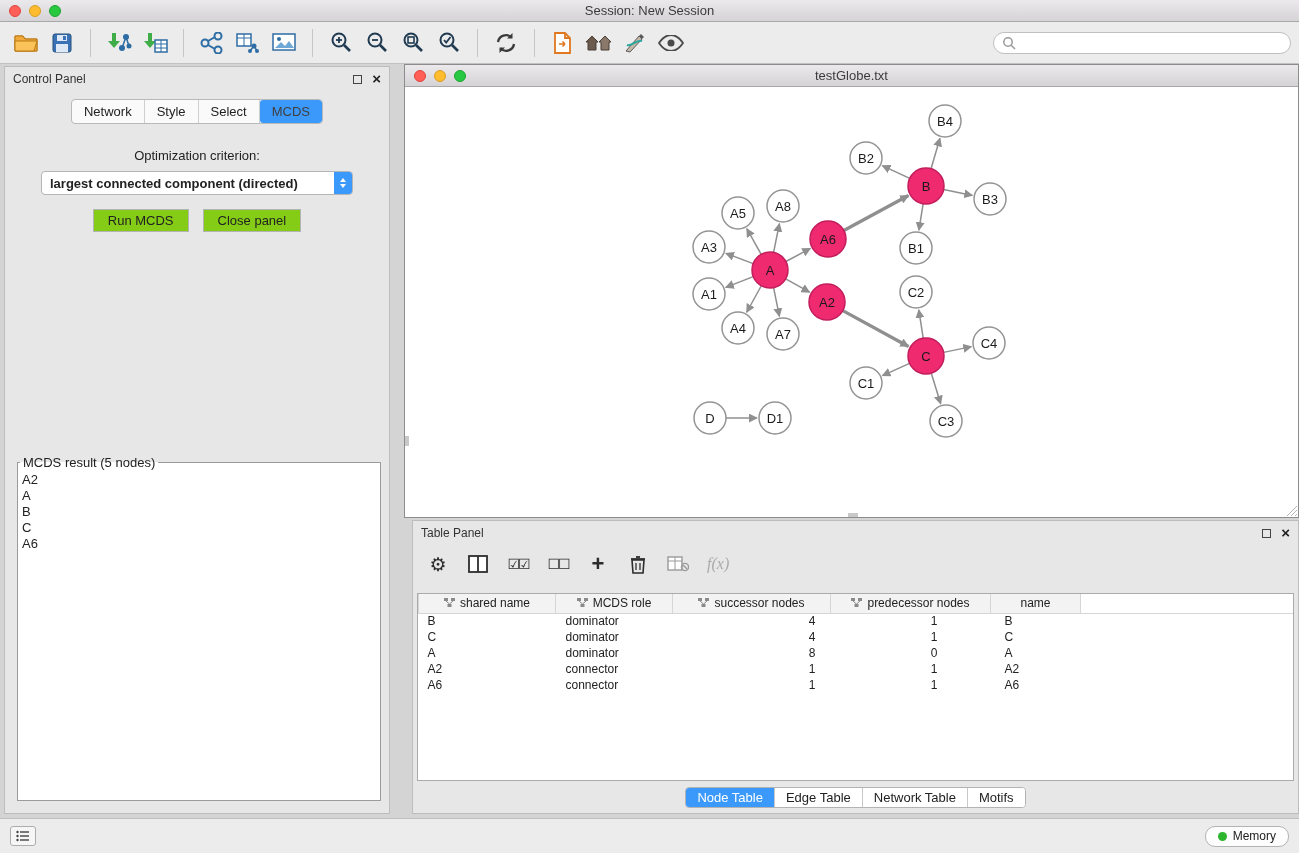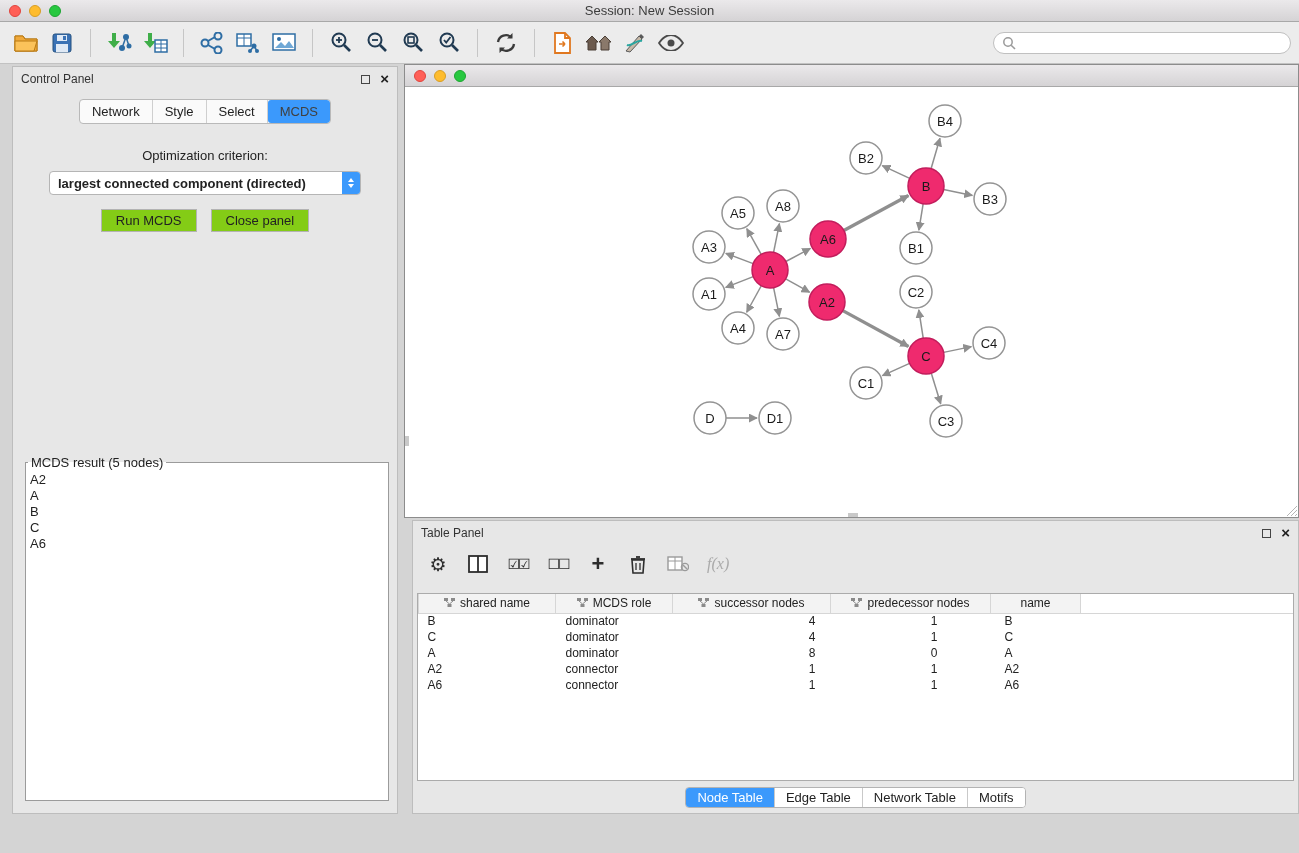--- a/index.html
+++ b/index.html
@@ -22,21 +22,21 @@
     border-bottom:1px solid #c2c2c2; display:flex; align-items:center; padding:0 8px; }
   .tbtn { width:36px; height:34px; display:flex; align-items:center; justify-content:center; border-radius:4px; }
   .tsep { width:1px; height:28px; background:#c6c6c6; margin:0 10px; }
   .searchbox { margin-left:auto; width:298px; height:22px; background:#fff; border:1px solid #c0c0c0;
     border-radius:11px; display:flex; align-items:center; padding:0 8px; }
   .searchbox input { border:none; outline:none; flex:1; font-size:12px; background:transparent;
     font-family:"Liberation Sans",sans-serif; }
 
   
   .cpanel { position:absolute; left:4px; top:66px; width:386px; height:748px;
-    background:#e7e7e7; border:1px solid #bdbdbd;margin-left:8px; }
+    background:#e7e7e7; border:1px solid #bdbdbd; }
   .panel-header { height:24px; display:flex; align-items:center; padding:0 8px; }
   .panel-title { font-size:12px; color:#333; }
   .win-icons { margin-left:auto; display:flex; align-items:center; gap:10px; }
   .float-ic { width:9px; height:9px; border:1.5px solid #444; display:inline-block; }
   .close-ic { font-size:15px; font-weight:bold; color:#222; line-height:10px; }
 
   .cp-tabs { display:flex; justify-content:center; margin-top:8px; }
   .cp-tabgroup { display:inline-flex; background:#fafafa; border:1px solid #b9b9b9; border-radius:4px; overflow:hidden; }
   .cp-tab { padding:4px 12px; font-size:13px; color:#222; border-right:1px solid #cfcfcf; cursor:default; }
   .cp-tab:last-child { border-right:none; }
@@ -296,20 +296,21 @@
           <div>A6</div>
         </div>
     </fieldset>
   </div>
 
   <div class="netwin">
     <div class="net-titlebar">
       <span class="traffic red"></span>
       <span class="traffic yellow"></span>
       <span class="traffic green"></span>
+      <span class="title-text">testGlobe.txt</span>
     </div>
     <div class="net-canvas">
       <svg id="graph-svg" width="893" height="430" viewBox="0 0 893 430">
         <defs>
           <marker id="arrow" viewBox="0 0 10 10" refX="9" refY="5" markerWidth="9" markerHeight="9" orient="auto" markerUnits="userSpaceOnUse">
             <path d="M0 0L10 5L0 10z" fill="#8f8f8f"></path>
           </marker>
         </defs>
         <g id="edge-layer">
             <line x1="356.1883743792625" y1="167.30429186306134" x2="341.8116256207375" y2="141.69570813693866" stroke="#8f8f8f" stroke-width="1.5" marker-end="url(#arrow)"></line>
@@ -589,14 +590,30 @@
     <div class="tp-tabs">
       <div class="tp-tabgroup">
         <span class="tp-tab active">Node Table</span>
         <span class="tp-tab">Edge Table</span>
         <span class="tp-tab">Network Table</span>
         <span class="tp-tab">Motifs</span>
       </div>
     </div>
   </div>
 
+  <div class="statusbar">
+    <span class="list-btn">
+      <svg width="14" height="12" viewBox="0 0 14 12">
+          <circle cx="1.5" cy="2" r="1.2" fill="#444"></circle>
+          <line x1="4" y1="2" x2="13" y2="2" stroke="#444" stroke-width="1.4"></line>
+          <circle cx="1.5" cy="6" r="1.2" fill="#444"></circle>
+          <line x1="4" y1="6" x2="13" y2="6" stroke="#444" stroke-width="1.4"></line>
+          <circle cx="1.5" cy="10" r="1.2" fill="#444"></circle>
+          <line x1="4" y1="10" x2="13" y2="10" stroke="#444" stroke-width="1.4"></line>
+        </svg>
+    </span>
+    <span class="mem-btn">
+      <span class="mem-dot"></span>
+      <span>Memory</span>
+    </span>
+  </div>
 
 </div>
 
 </body></html>

